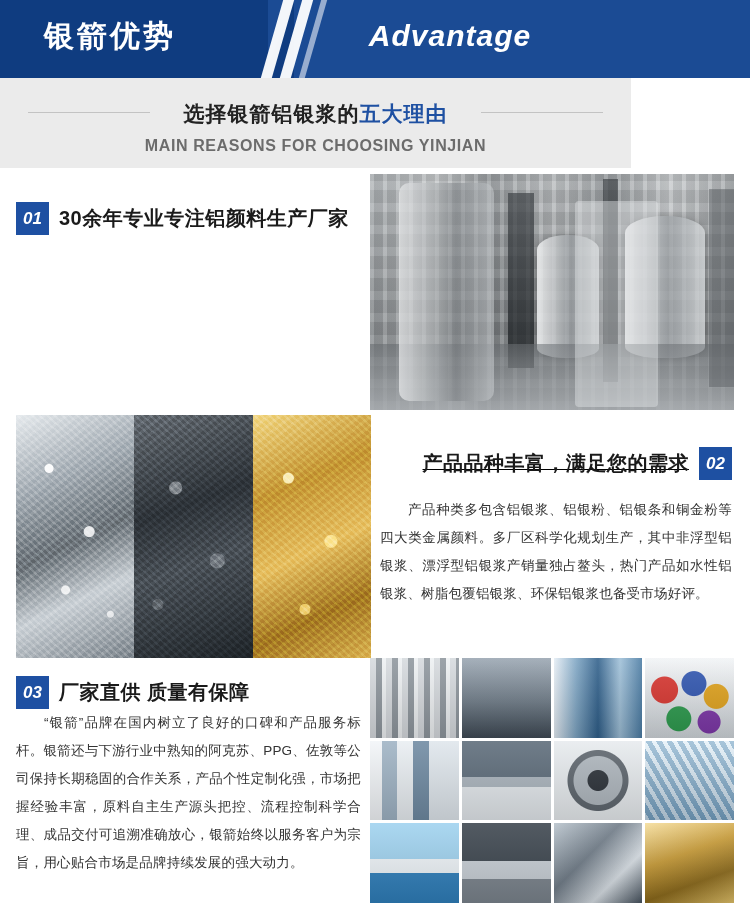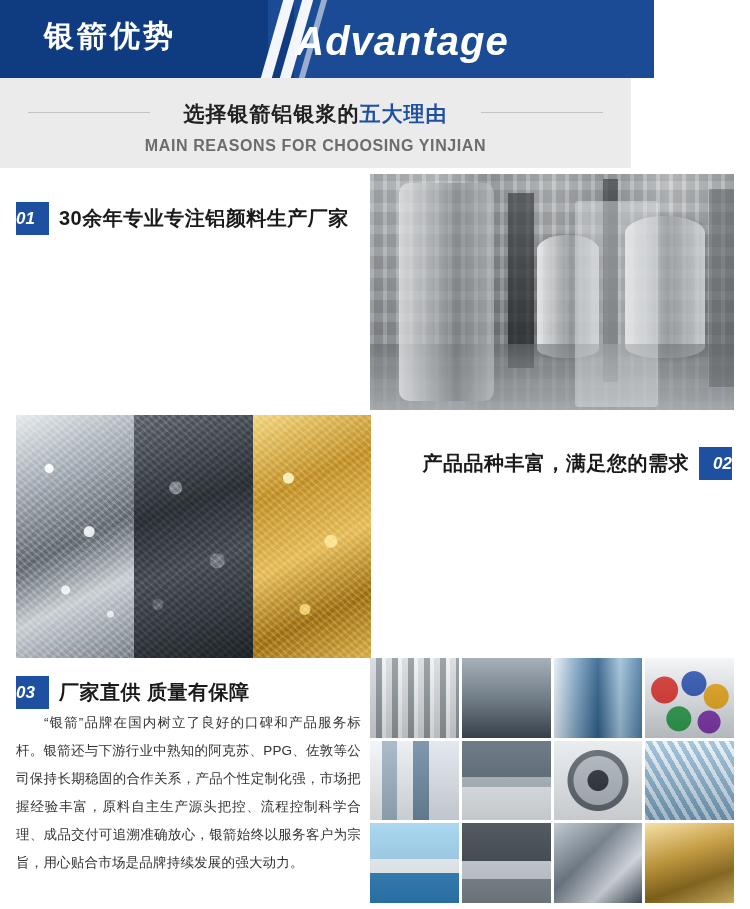--- a/index.html
+++ b/index.html
@@ -11,21 +11,21 @@
     width: 750px;
     height: 909px;
     font-family: "Liberation Sans", "DejaVu Sans", sans-serif;
     overflow: hidden;
     position: relative;
   }
 
   
   .banner {
     position: relative;
-    width: 654px;
+    width: 750px;
     height: 78px;
     background: #1b4b94;
     overflow: hidden;
   }
   .banner-left {
     position: absolute;
     left: 0; top: 0;
     width: 268px; height: 78px;
     background: #0f3c80;
   }
@@ -63,21 +63,21 @@
     opacity: .95;
   }
   .slash.s1 { left: 0px; }
   .slash.s2 { left: 19px; }
   .slash.s3 { left: 38px; width: 6px; opacity: .55; }
   .banner-en {
     position: absolute;
     left: 0; right: 0; top: 19px;
     text-align: center;
     color: #ffffff;
-    font-size: 40px;
+    font-size: 30px;
     font-weight: bold;
     font-style: italic;
     letter-spacing: 1px;
     z-index: 2;
     padding-left: 150px;
   }
 
   
   .subtitle-bar {
     position: relative;
@@ -118,20 +118,21 @@
 
   .row {
     position: relative;
     width: 750px;
   }
 
   .num-badge {
     display: inline-block;
     width: 33px; height: 33px;
     line-height: 33px;
+    text-align: center;
     background: #1e50a2;
     color: #ffffff;
     font-size: 17px;
     font-weight: bold;
     font-style: italic;
     vertical-align: middle;
   }
 
   .sec-title {
     font-size: 20px;
@@ -175,20 +176,21 @@
     width: 355px; height: 243px;
   }
   .sec2 .text-col {
     position: absolute;
     left: 380px; top: 32px;
     width: 352px;
   }
   .sec2 .head {
     text-align: right;
     margin-bottom: 16px;
+    text-decoration: underline;
   }
   .sec2 .head .num-badge { margin-left: 10px; }
 
   
   .sec3 { height: 245px; }
   .sec3 .text-col {
     position: absolute;
     left: 16px; top: 18px;
     width: 345px;
   }
@@ -401,20 +403,21 @@
   <div class="row sec2">
     <div class="img-col photo photo-powder">
       <span class="pw pw-silver"></span>
       <span class="pw pw-dark"></span>
       <span class="pw pw-gold"></span>
     </div>
     <div class="text-col">
       <div class="head">
         <span class="sec-title">产品品种丰富，满足您的需求</span><span class="num-badge">02</span>
       </div>
+      <div class="sec-body">产品种类多包含铝银浆、铝银粉、铝银条和铜金粉等四大类金属颜料。多厂区科学化规划生产，其中非浮型铝银浆、漂浮型铝银浆产销量独占鳌头，热门产品如水性铝银浆、树脂包覆铝银浆、环保铝银浆也备受市场好评。</div>
     </div>
   </div>
 
   <div class="row sec3">
     <div class="text-col">
       <div class="head">
         <span class="num-badge">03</span><span class="sec-title">厂家直供 质量有保障</span>
       </div>
       <div class="sec-body">“银箭”品牌在国内树立了良好的口碑和产品服务标杆。银箭还与下游行业中熟知的阿克苏、PPG、佐敦等公司保持长期稳固的合作关系，产品个性定制化强，市场把握经验丰富，原料自主生产源头把控、流程控制科学合理、成品交付可追溯准确放心，银箭始终以服务客户为宗旨，用心贴合市场是品牌持续发展的强大动力。</div>
     </div>

